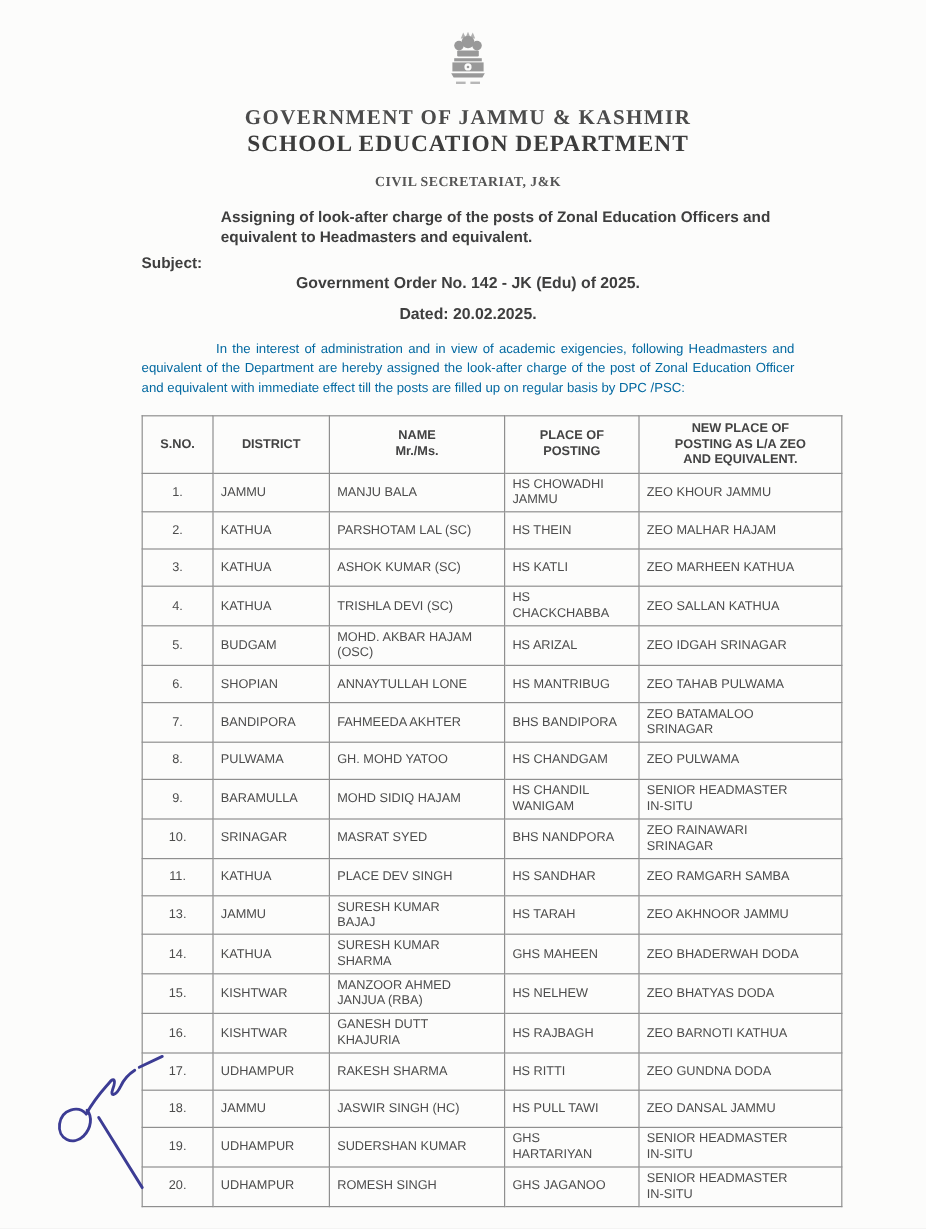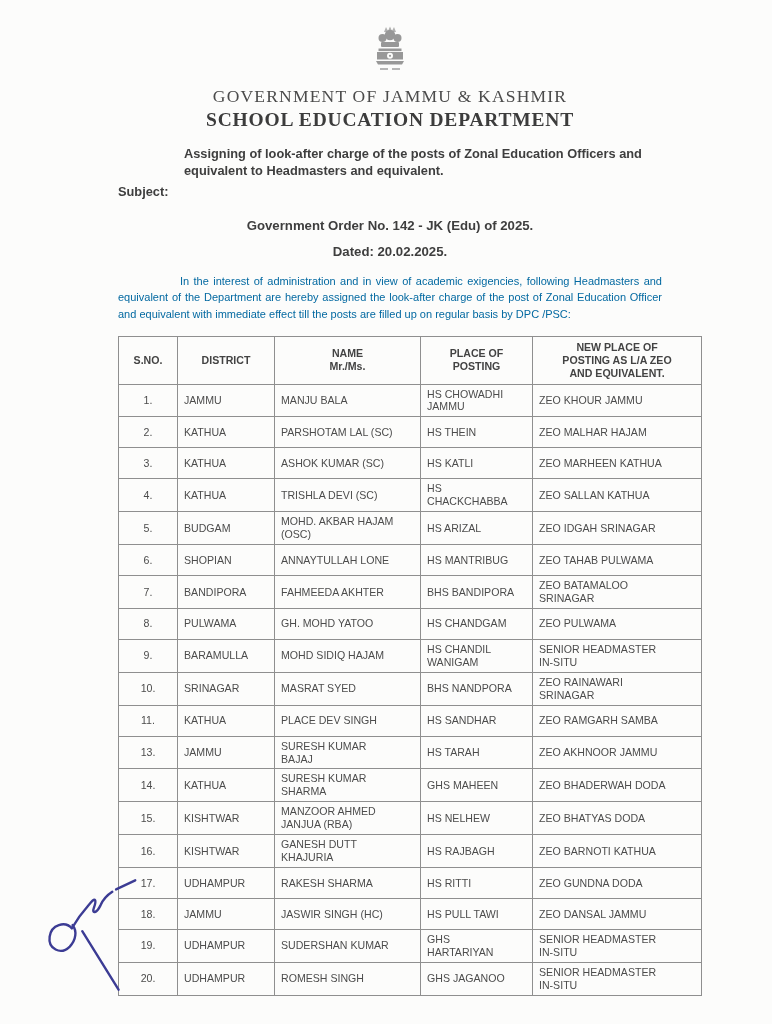--- a/index.html
+++ b/index.html
@@ -15,21 +15,21 @@
   }
   .content{
     position:absolute;left:118px;top:0;width:544px;
   }
   
   .letterhead{ text-align:center; padding-top:26px; }
   .emblem{ display:inline-block; height:52px; }
   .org1{
     margin:4px 0 0 0;
     font-family:"Liberation Serif",serif;
-    font-size:17.5px; font-weight:normal;
+    font-size:17.5px; font-weight:bold;
     letter-spacing:1.2px; color:#4b4b4b;text-align:center;
   }
   .org2{
     margin:2px 0 14px 0;
     font-family:"Liberation Serif",serif;
     font-size:19.5px; font-weight:bold;
     letter-spacing:0.8px; color:#3c3c3c;
   }
   .org3{
     margin:2px 0 0 0;
@@ -41,21 +41,21 @@
     display:flex; margin-top:15px; font-weight:bold;
     font-size:12.8px; color:#3e3e3e; line-height:1.3;
   }
   .subject-label{ flex:0 0 66px;margin-top:38px; }
   .subject-text{ margin:0; width:478px; }
   
   .order-no,.dated{
     text-align:center; font-weight:bold; color:#3e3e3e;
     font-size:13.2px; margin:0;
   }
-  .order-no{ margin-top:17px; }
+  .order-no{ }
   .dated{ margin-top:11px; }
   
   .body-para{
     margin:14px 0 0 0;
     font-size:11px; line-height:1.52;
     text-align:justify; text-indent:62px; color:#0369a1;
   }
   
   table.gov{
     border-collapse:collapse; margin-top:13px;
@@ -102,20 +102,21 @@
           <rect x="7" y="26" width="26" height="7.5"></rect>
           <circle cx="20" cy="29.8" r="3" fill="#fcfcfb"></circle>
           <circle cx="20" cy="29.8" r="1.1" fill="#8e8e8e"></circle>
           <path d="M6 35 L34 35 L32 38.5 L8 38.5 Z"></path>
           <rect x="10" y="42" width="8" height="2" opacity="0.7"></rect>
           <rect x="22" y="42" width="8" height="2" opacity="0.7"></rect>
         </g>
       </svg>
       <h1 class="org1">GOVERNMENT OF JAMMU &amp; KASHMIR</h1>
       <h2 class="org2">SCHOOL EDUCATION DEPARTMENT</h2>
+      <h3 class="org3">CIVIL SECRETARIAT, J&amp;K</h3>
     </div>
 
     <div class="subject-row">
       <span class="subject-label">Subject:</span>
       <p class="subject-text">Assigning of look-after charge of the posts of Zonal Education Officers and equivalent to Headmasters and equivalent.</p>
     </div>
 
     <p class="order-no">Government Order No. 142 - JK (Edu) of 2025.</p>
     <p class="dated">Dated: 20.02.2025.</p>
 

